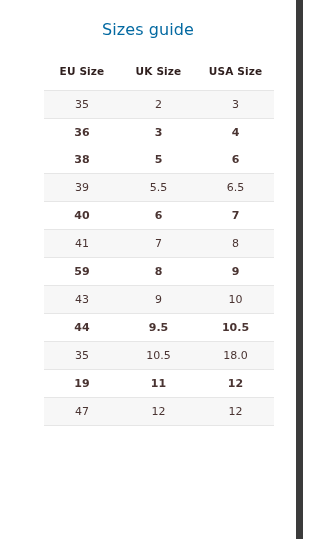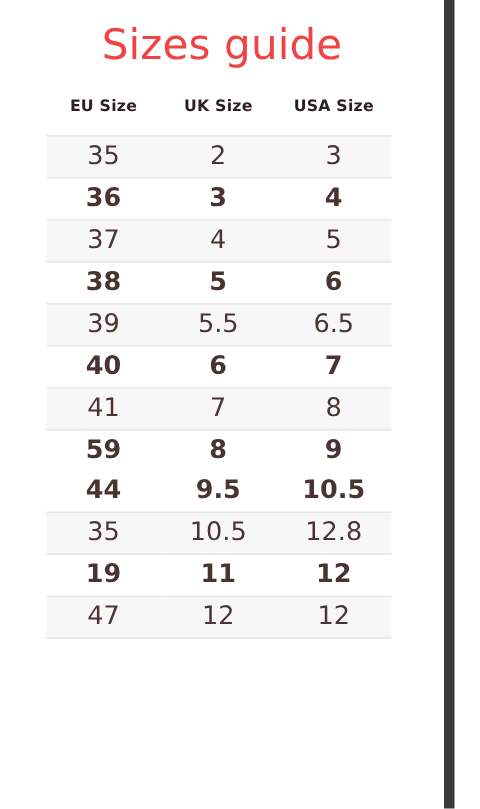--- a/index.html
+++ b/index.html
@@ -28,46 +28,46 @@
     right: 0;
     top: 0;
     width: 7px;
     height: 539px;
     background: #3b3b3b;
   }
   .title {
     margin: 0;
     padding-top: 17px;
     text-align: center;
-    font-size: 28px;
+    font-size: 16px;
     font-weight: 400;
     line-height: 26px;
-    color: #ef4444;
+    color: #0369a1;
     letter-spacing: 0.1px;
   }
   .table-wrap {
     margin-top: 22px;
-    padding: 0 35px 0 31px;
+    padding: 0 35px 0 44px;
   }
   table.sizes {
     width: 230px;
     border-collapse: collapse;
     table-layout: fixed;
   }
   table.sizes th {
     font-size: 10.5px;
     font-weight: bold;
     color: #2f1f1e;
     padding: 0 0 13px 0;
     text-align: center;
     letter-spacing: 0.15px;
     background: #ffffff;
   }
   table.sizes td {
-    font-size: 17px;
+    font-size: 11px;
     font-weight: 400;
     color: #4a3432;
     text-align: center;
     height: 27px;
     padding: 0;
     line-height: 27px;
   }
   table.sizes tbody tr.odd td {
     background: #f7f7f7;
     border-top: 1px solid #e6e6e6;
@@ -106,25 +106,20 @@
           <tr class="odd">
             <td>35</td>
             <td>2</td>
             <td>3</td>
           </tr>
           <tr class="even">
             <td>36</td>
             <td>3</td>
             <td>4</td>
           </tr>
-          <tr class="odd">
-            <td>37</td>
-            <td>4</td>
-            <td>5</td>
-          </tr>
           <tr class="even">
             <td>38</td>
             <td>5</td>
             <td>6</td>
           </tr>
           <tr class="odd">
             <td>39</td>
             <td>5.5</td>
             <td>6.5</td>
           </tr>
@@ -136,29 +131,34 @@
           <tr class="odd">
             <td>41</td>
             <td>7</td>
             <td>8</td>
           </tr>
           <tr class="even">
             <td>59</td>
             <td>8</td>
             <td>9</td>
           </tr>
+          <tr class="odd">
+            <td>43</td>
+            <td>9</td>
+            <td>10</td>
+          </tr>
           <tr class="even">
             <td>44</td>
             <td>9.5</td>
             <td>10.5</td>
           </tr>
           <tr class="odd">
             <td>35</td>
             <td>10.5</td>
-            <td>12.8</td>
+            <td>18.0</td>
           </tr>
           <tr class="even">
             <td>19</td>
             <td>11</td>
             <td>12</td>
           </tr>
           <tr class="odd">
             <td>47</td>
             <td>12</td>
             <td>12</td>

